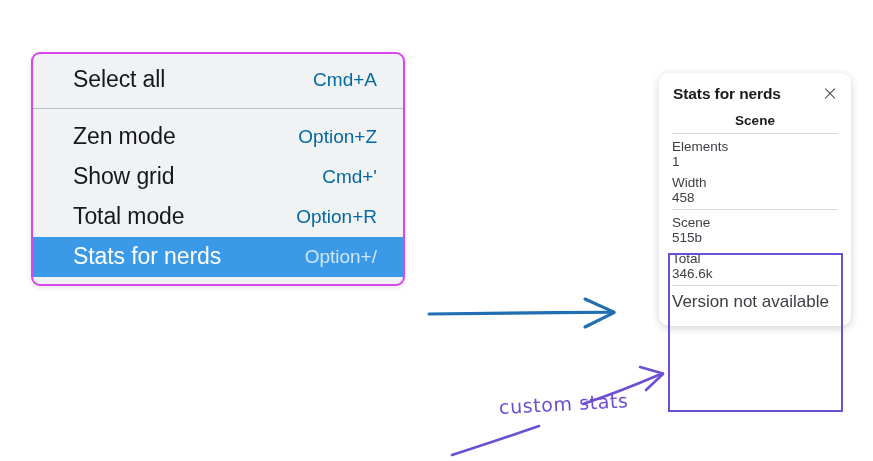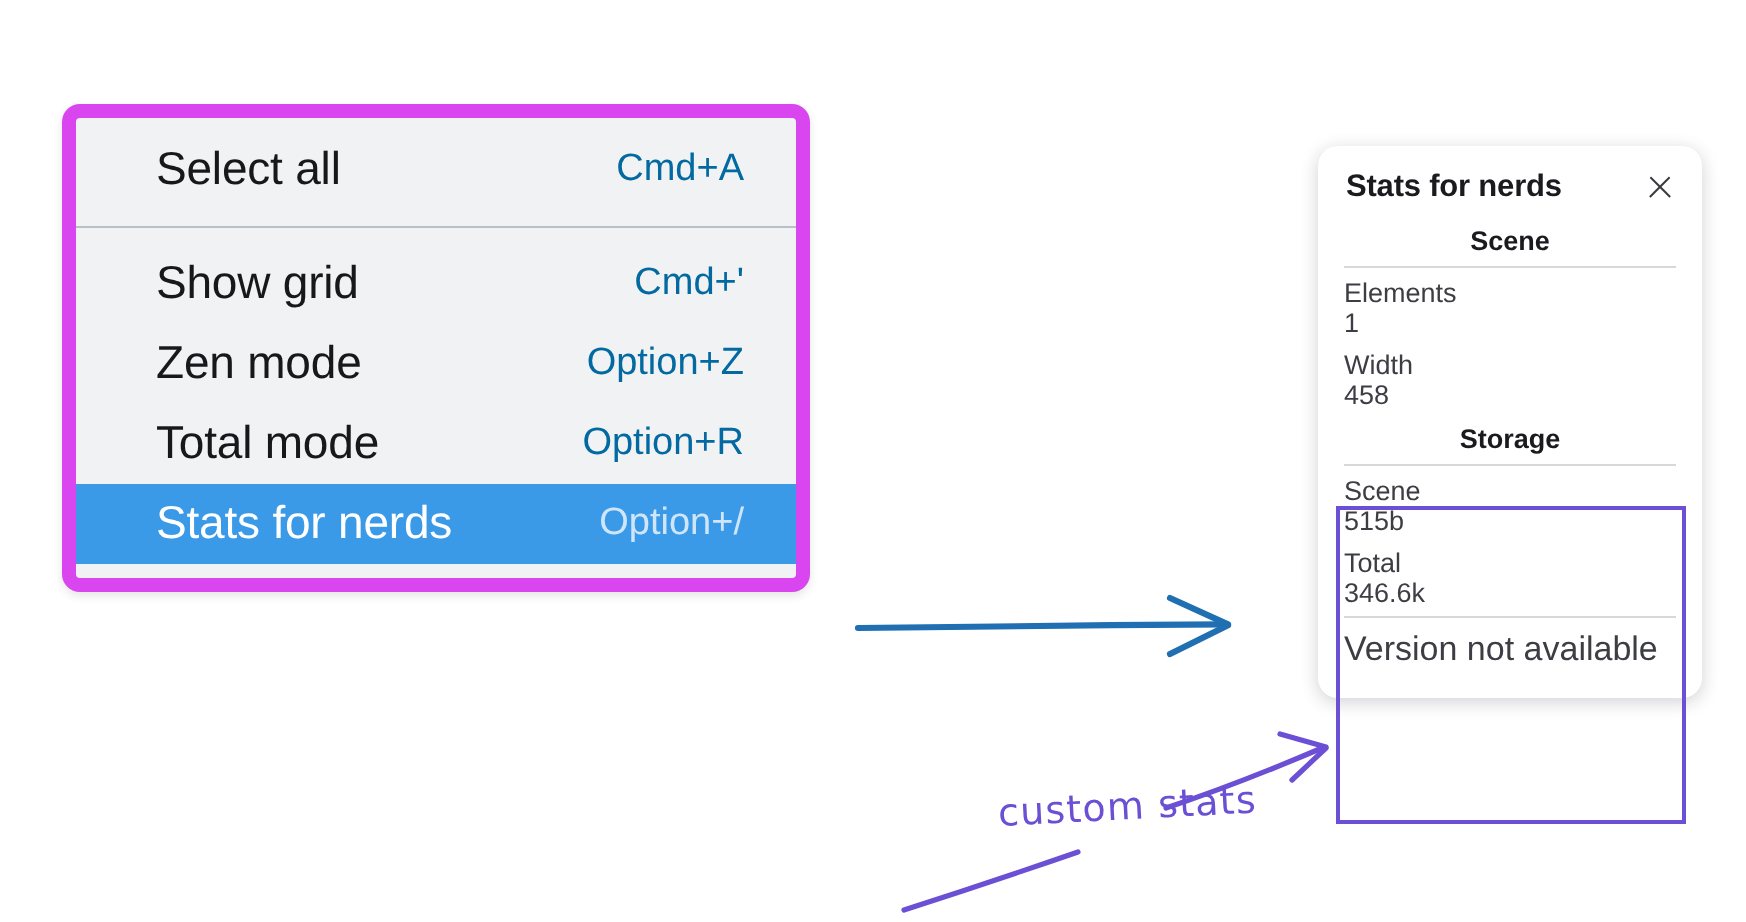--- a/index.html
+++ b/index.html
@@ -20,21 +20,21 @@
     inset: 0;
   }
 
   
   .context-menu {
     position: absolute;
     left: 31px;
     top: 52px;
     width: 374px;
     background: #f1f2f4;
-    border: 7px solid #d946ef;
+    border: 2px solid #d946ef;
     border-radius: 9px;
     box-shadow: 0 2px 5px rgba(0,0,0,0.10);
     padding: 6px 0 7px 0;
     box-sizing: border-box;
     overflow: hidden;
   }
   .menu-group {
     padding: 0;
   }
   .menu-separator {
@@ -191,26 +191,26 @@
       <div class="menu-item">
         <span class="label">Select all</span>
         <span class="shortcut">Cmd+A</span>
       </div>
     </div>
 
     <div class="menu-separator"></div>
 
     <div class="menu-group">
       <div class="menu-item">
+        <span class="label">Zen mode</span>
+        <span class="shortcut">Option+Z</span>
+      </div>
+      <div class="menu-item">
         <span class="label">Show grid</span>
         <span class="shortcut">Cmd+'</span>
-      </div>
-      <div class="menu-item">
-        <span class="label">Zen mode</span>
-        <span class="shortcut">Option+Z</span>
       </div>
       <div class="menu-item">
         <span class="label">Total mode</span>
         <span class="shortcut">Option+R</span>
       </div>
       <div class="menu-item selected">
         <span class="label">Stats for nerds</span>
         <span class="shortcut">Option+/</span>
       </div>
     </div>
@@ -231,21 +231,20 @@
         <span class="k">Elements</span>
         <span class="v">1</span>
       </div>
       <div class="stat-row">
         <span class="k">Width</span>
         <span class="v">458</span>
       </div>
     </div>
 
     <div class="section">
-      <div class="section-head">Storage</div>
       <div class="section-rule"></div>
       <div class="stat-row">
         <span class="k">Scene</span>
         <span class="v">515b</span>
       </div>
       <div class="stat-row">
         <span class="k">Total</span>
         <span class="v">346.6k</span>
       </div>
     </div>

